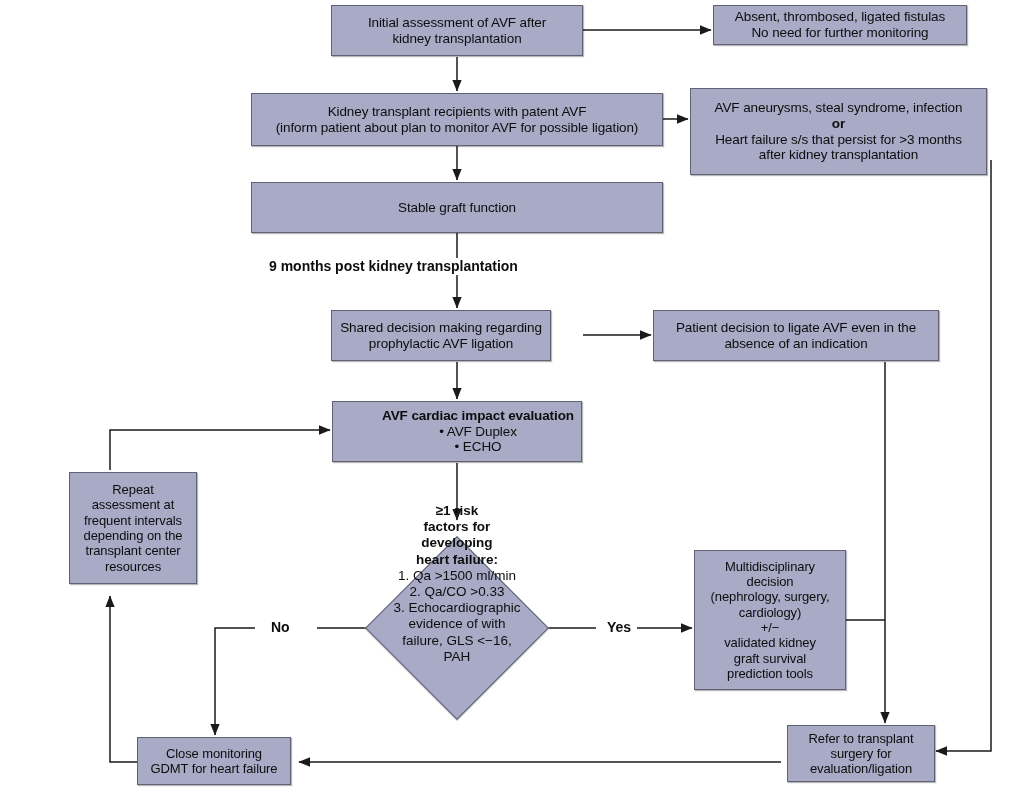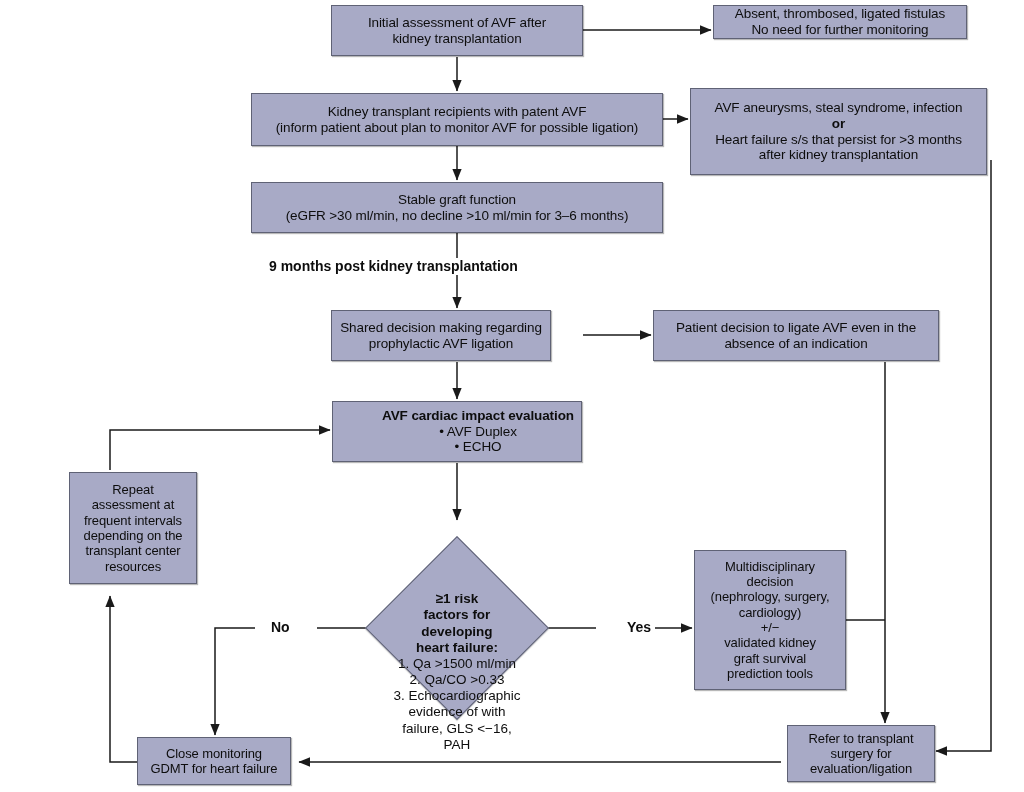--- a/index.html
+++ b/index.html
@@ -60,21 +60,21 @@
     transform: rotate(45deg);
     box-sizing: border-box;
     box-shadow: 1px 1px 1px rgba(0,0,0,0.2);
   }
   .diamond-text {
     position: absolute;
     left: 0; top: 0;
     width: 100%;
     height: 100%;
     display: flex;
-    align-items: flex-end;
+    align-items: flex-start;
     justify-content: center;
     text-align: center;
     font-size: 13.5px;
     line-height: 1.2;
   }
   .diamond-text .inner { width: 160px; }
 
   .floating-label {
     position: absolute;
     font-weight: bold;
@@ -134,21 +134,21 @@
     </g>
   </svg>
 
   <div class="node" style="left:331px; top:5px; width:252px; height:51px;">
     <div class="inner">
       <span class="line">Initial assessment of AVF after</span>
       <span class="line">kidney transplantation</span>
     </div>
   </div>
 
-  <div class="node" style="left:713px; top:5px; width:254px; height:34px;text-align:center;">
+  <div class="node" style="left:713px; top:5px; width:254px; height:40px;text-align:center;">
     <div class="inner">
       <span class="line">Absent, thrombosed, ligated fistulas</span>
       <span class="line">No need for further monitoring</span>
     </div>
   </div>
 
   <div class="node" style="left:251px; top:93px; width:412px; height:53px;">
     <div class="inner">
       <span class="line">Kidney transplant recipients with patent AVF</span>
       <span class="line">(inform patient about plan to monitor AVF for possible ligation)</span>
@@ -160,21 +160,20 @@
       <span class="line">AVF aneurysms, steal syndrome, infection</span>
       <span class="line b">or</span>
       <span class="line">Heart failure s/s that persist for &gt;3 months</span>
       <span class="line">after kidney transplantation</span>
     </div>
   </div>
 
   <div class="node" style="left:251px; top:182px; width:412px; height:51px;">
     <div class="inner">
       <span class="line">Stable graft function</span>
-      <span class="line">(eGFR &gt;30 ml/min, no decline &gt;10 ml/min for 3–6 months)</span>
     </div>
   </div>
 
   <div class="floating-label" style="left:265px; top:258px;">9 months post kidney transplantation</div>
 
   <div class="node" style="left:331px; top:310px; width:220px; height:51px;">
     <div class="inner">
       <span class="line">Shared decision making regarding</span>
       <span class="line">prophylactic AVF ligation</span>
     </div>
@@ -219,21 +218,21 @@
         <span class="line">3. Echocardiographic</span>
         <span class="line">evidence of with</span>
         <span class="line">failure, GLS &lt;−16,</span>
         <span class="line">PAH</span>
       </div>
     </div>
   </div>
 
   <div class="floating-label" style="left:267px; top:619px;">No</div>
 
-  <div class="floating-label" style="left:603px; top:619px;margin-left:20px;">Yes</div>
+  <div class="floating-label" style="left:603px; top:619px;">Yes</div>
 
   <div class="node" style="left:694px; top:550px; width:152px; height:140px; font-size:13px;">
     <div class="inner">
       <span class="line">Multidisciplinary</span>
       <span class="line">decision</span>
       <span class="line">(nephrology, surgery,</span>
       <span class="line">cardiology)</span>
       <span class="line">+/−</span>
       <span class="line">validated kidney</span>
       <span class="line">graft survival</span>

